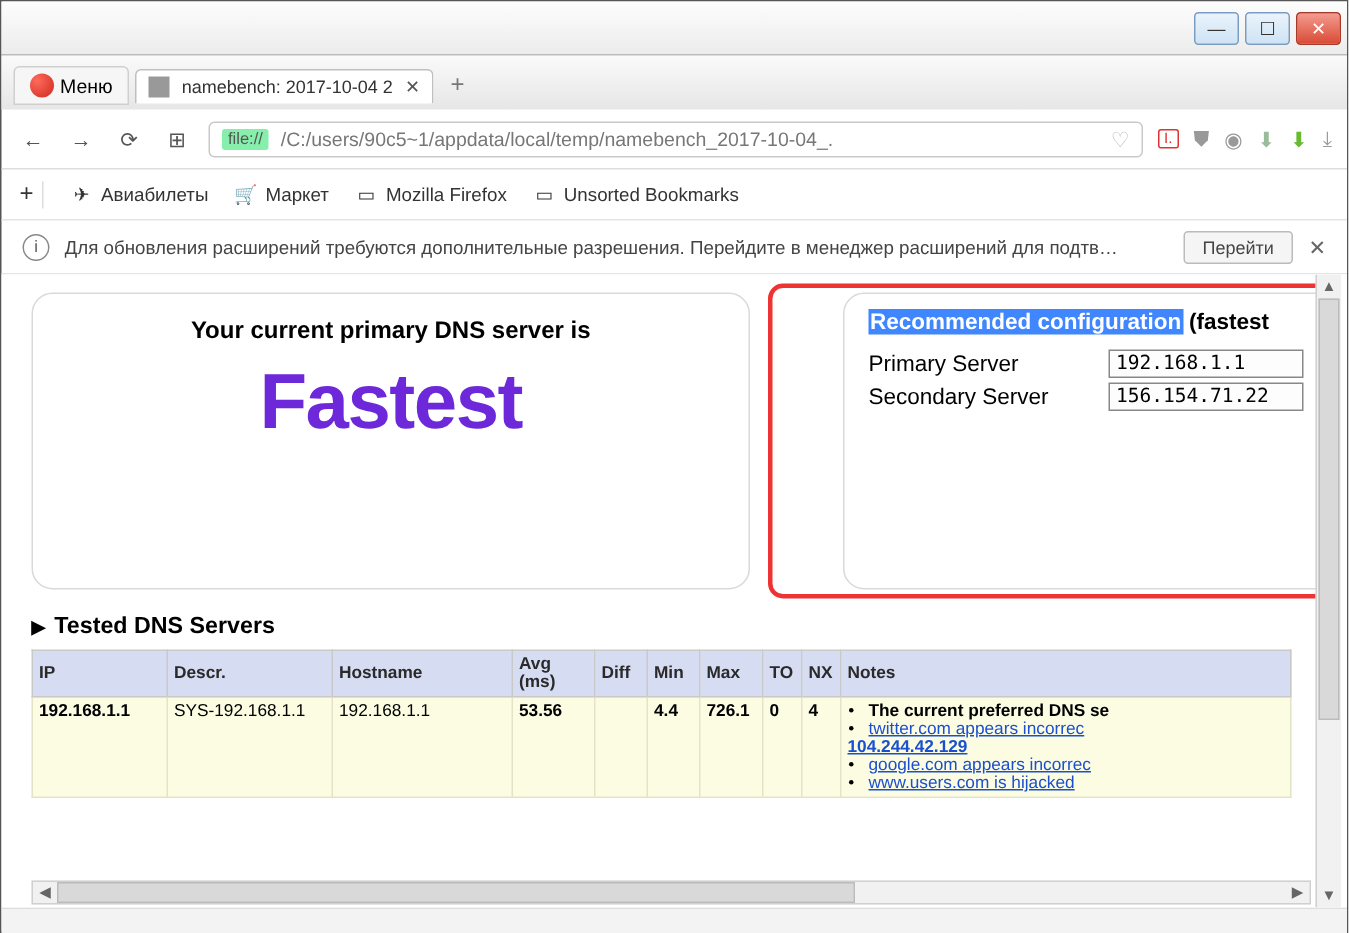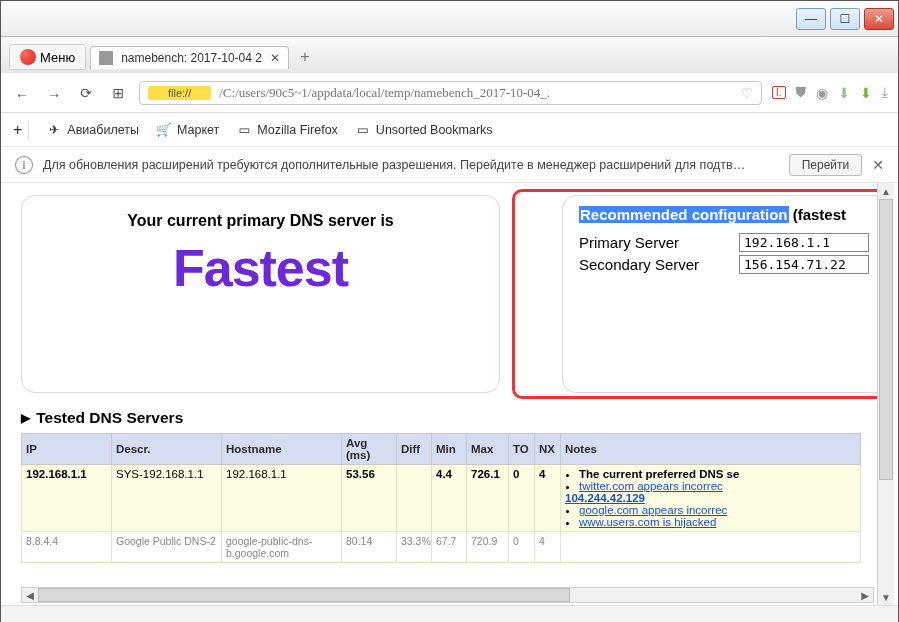--- a/index.html
+++ b/index.html
@@ -13,22 +13,22 @@
   .opera-menu { display:flex; align-items:center; gap:4px; padding:4px 10px; border:1px solid #cfcfcf; border-radius:4px 4px 0 0; background:#f6f6f6; font-size:13px; }
   .opera-logo { width:16px; height:16px; border-radius:50%; background: radial-gradient(circle at 30% 30%, #ff6a5b, #cc2b1f); }
   .tab { display:flex; align-items:center; gap:8px; padding:4px 8px; background:#fff; border:1px solid #bfbfbf; border-bottom:none; border-radius:4px 4px 0 0; max-width: 220px; }
   .tab .favicon { width:14px; height:14px; background:#999; }
   .tab .title { font-size:12px; color:#333; white-space:nowrap; overflow:hidden; text-overflow:ellipsis; }
   .tab .x { font-size:12px; color:#555; }
   .newtab { width:24px; height:22px; display:flex; align-items:center; justify-content:center; color:#777; font-size:16px; }
   .addrbar { height: 40px; display:flex; align-items:center; gap:10px; padding: 0 10px; border-bottom:1px solid #ddd; }
   .addr-btn { width:22px; height:22px; display:flex; align-items:center; justify-content:center; color:#555; font-size:14px; }
   .url-field { flex:1; display:flex; align-items:center; gap:8px; border:1px solid #c9c9c9; border-radius:4px; padding:3px 8px; background:#fff; font-size:13px; overflow:hidden; }
-  .url-prefix { background:#fde047; padding:1px 20px; border-radius:2px; font-size:11px; color:#555; }
-  .url-text { color:#777; white-space:nowrap; overflow:hidden; text-overflow:ellipsis; flex:1;font-family:Liberation Serif, serif; }
+  .url-prefix { background:#86efac; padding:1px 4px; border-radius:2px; font-size:11px; color:#555; }
+  .url-text { color:#777; white-space:nowrap; overflow:hidden; text-overflow:ellipsis; flex:1; }
   .heart { color:#bbb; font-size:14px; }
   .icon-row { display:flex; gap:10px; align-items:center; }
   .icon-row span { color:#999; font-size:14px; }
   .book-bar { height: 34px; display:flex; align-items:center; gap:18px; padding:0 12px; border-bottom:1px solid #e5e5e5; font-size:12.5px; color:#333; }
   .book-bar .plus { font-size:16px; color:#333; padding-right:6px; border-right:1px solid #ddd; }
   .bm-item { display:flex; align-items:center; gap:6px; }
   .bm-icon { width:14px; height:14px; display:inline-flex; align-items:center; justify-content:center; }
   .info-bar { height:36px; display:flex; align-items:center; gap:10px; padding:0 14px; border-bottom:1px solid #e5e5e5; font-size:12.5px; color:#444; }
   .info-i { width:18px; height:18px; border:1px solid #888; border-radius:50%; display:flex; align-items:center; justify-content:center; font-size:11px; color:#555; }
   .go-btn { margin-left:auto; padding:3px 12px; border:1px solid #bbb; border-radius:3px; background:#f5f5f5; font-size:12px; }
@@ -225,32 +225,20 @@
               <li><b>The current preferred DNS se</b></li>
               <li><a href="#">twitter.com appears incorrec</a></li>
             </ul>
             <span class="ipline">104.244.42.129</span>
             <ul>
               <li><a href="#">google.com appears incorrec</a></li>
               <li><a href="#">www.users.com is hijacked</a></li>
             </ul>
           </td>
         </tr>
-        <tr class="row2">
-          <td>8.8.4.4</td>
-          <td>Google Public DNS-2</td>
-          <td>google-public-dns-b.google.com</td>
-          <td>80.14</td>
-          <td>33.3%</td>
-          <td>67.7</td>
-          <td>720.9</td>
-          <td>0</td>
-          <td>4</td>
-          <td></td>
-        </tr>
       </tbody>
     </table>
 
     <div class="vscroll">
       <div class="arrow">▲</div>
       <div class="track">
           <div class="thumb"></div>
         </div>
       <div class="arrow">▼</div>
     </div>

